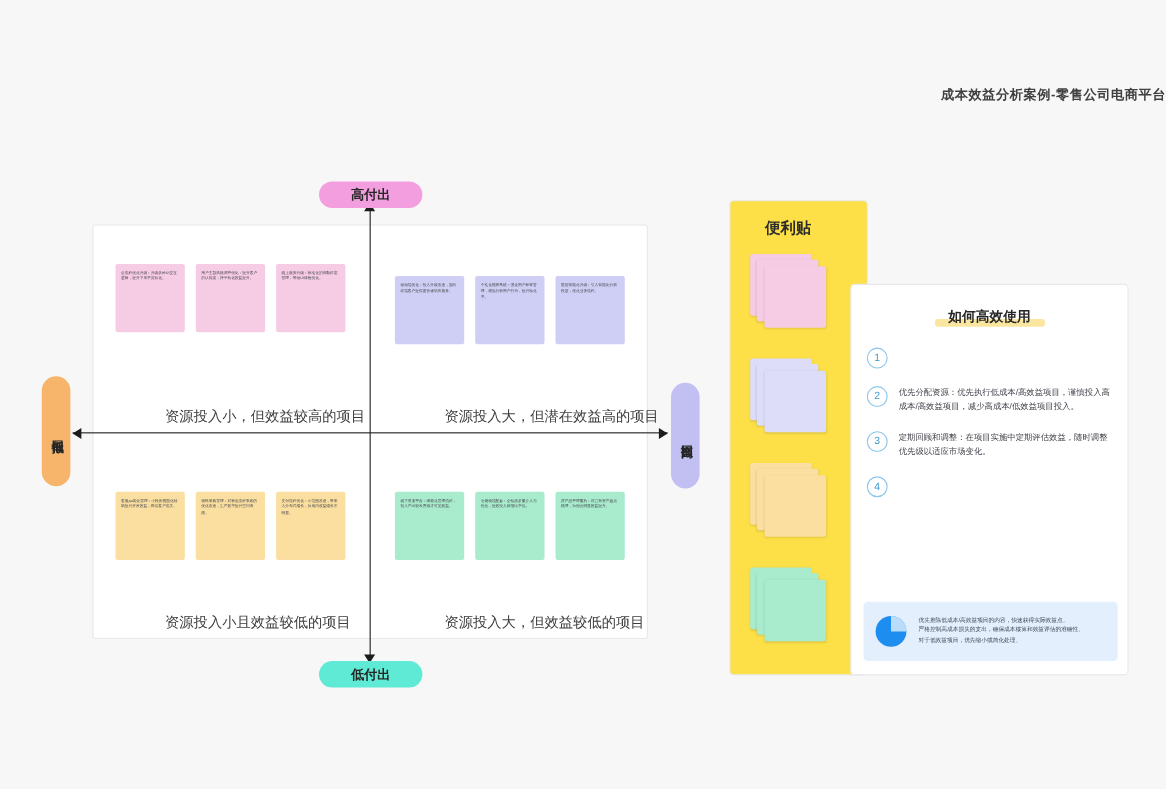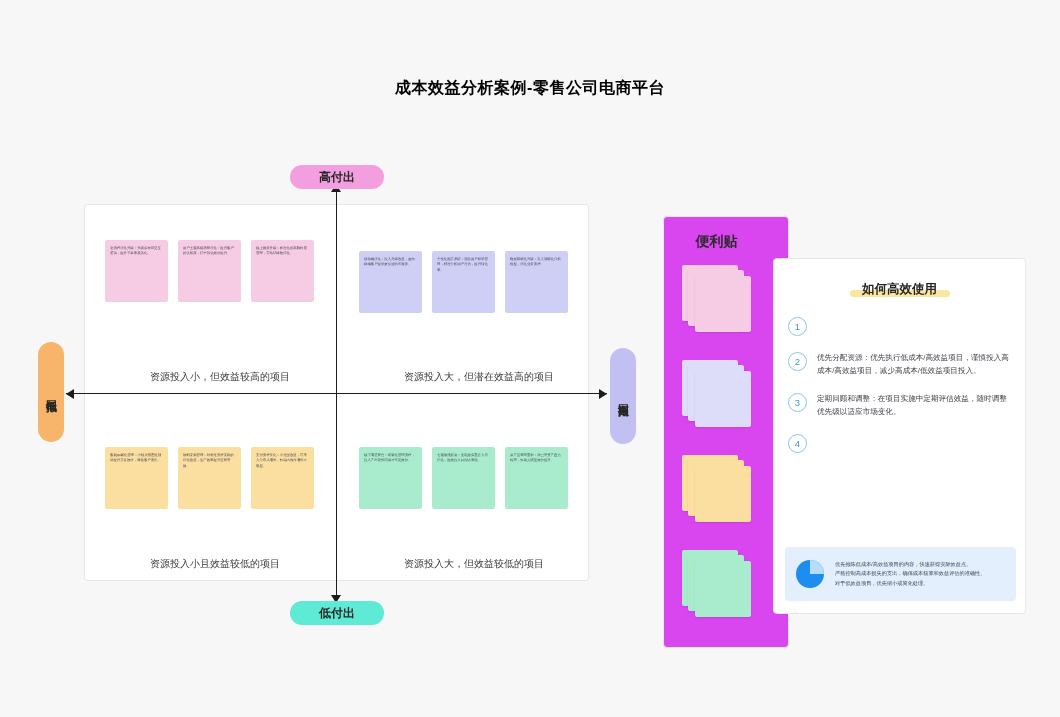--- a/index.html
+++ b/index.html
@@ -7,22 +7,22 @@
     width: 1060px; height: 717px;
     background: #f7f7f8;
     font-family: "Liberation Sans", "DejaVu Sans", sans-serif;
     overflow: hidden;
   }
   #page { position: relative; width: 1060px; height: 717px; }
 
   
   .page-title {
     position: absolute; left: 0; top: 78px; width: 1060px;
-    text-align: center; font-size: 16px; font-weight: bold;
-    color: #000000; letter-spacing: .5px;
+    text-align: right; font-size: 12px; font-weight: bold;
+    color: #404040; letter-spacing: .5px;
   }
 
   
   .matrix-board {
     position: absolute; left: 84px; top: 204px;
     width: 505px; height: 377px;
     background: #ffffff; border: 1px solid #e8e8ea; border-radius: 3px;
   }
 
   
@@ -70,21 +70,21 @@
   .pill-right {
     left: 610px; top: 348px; width: 26px; height: 96px; background: #c2c0f2;
   }
   .pill-vert-text {
     writing-mode: vertical-rl; text-orientation: upright;
     font-size: 11px; font-weight: bold; color: #262626; letter-spacing: 0px;
   }
 
   
   .quad-caption {
-    position: absolute; font-size: 10px; color: #3d3d3d; white-space: nowrap;
+    position: absolute; font-size: 13px; color: #3d3d3d; white-space: nowrap;
   }
   .qc-tl { left: 150px; top: 370px; }
   .qc-tr { left: 404px; top: 370px; }
   .qc-bl { left: 150px; top: 557px; }
   .qc-br { left: 404px; top: 557px; }
 
   
   .note {
     position: absolute; width: 63px; height: 62px;
     border-radius: 2px; padding: 6px 5px;
@@ -93,21 +93,21 @@
   }
   .note-pink   { background: #f6cbe4; }
   .note-purple { background: #cfcef5; }
   .note-yellow { background: #fadfa0; }
   .note-green  { background: #a9eccd; }
 
   
   .sticky-panel {
     position: absolute; left: 663px; top: 182px;
     width: 126px; height: 432px;
-    background: #d946ef; border: 1px solid #e8e8ea; border-radius: 4px; margin-top: 34px;
+    background: #fde047; border: 1px solid #e8e8ea; border-radius: 4px;
   }
   .sticky-panel-title {
     position: absolute; left: 0; top: 16px; width: 105px;
     text-align: center; font-size: 14px; font-weight: bold; color: #2b2b2b;
   }
   .stack { position: absolute; left: 18px; width: 70px; height: 70px; }
   .stack .sheet {
     position: absolute; width: 56px; height: 56px; border-radius: 2px;
     box-shadow: 0 1px 2px rgba(0,0,0,.10);
   }

